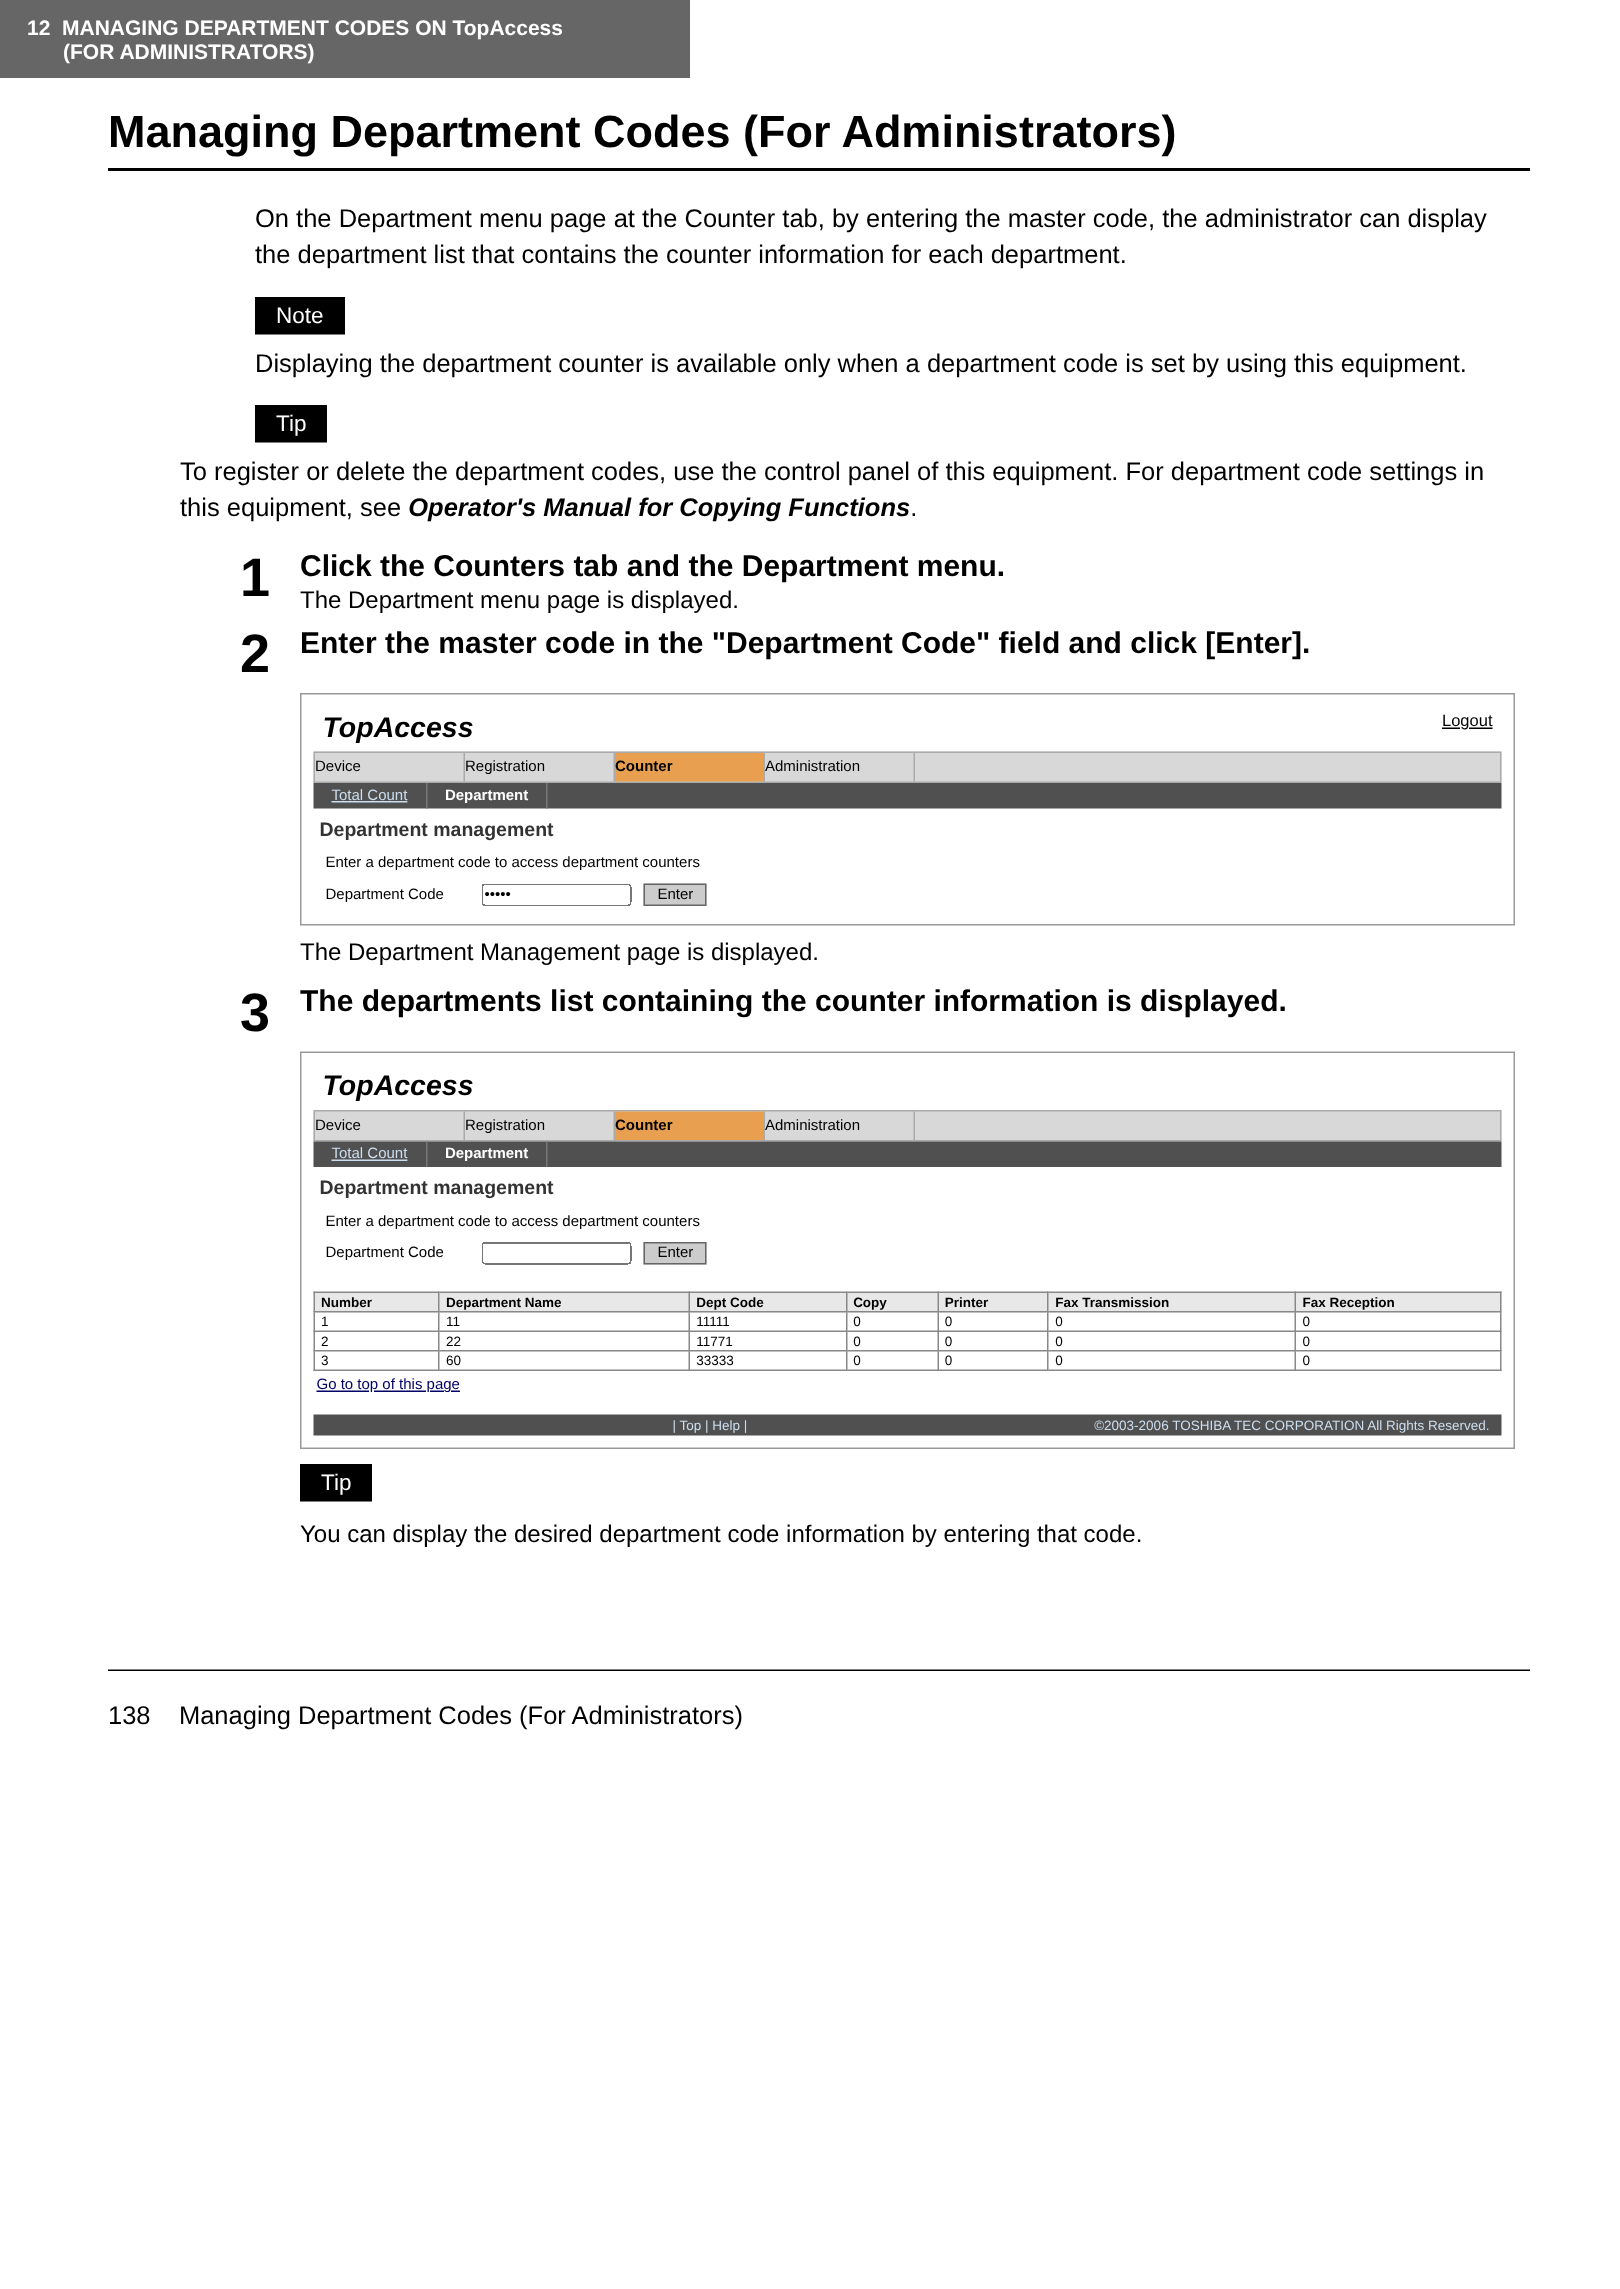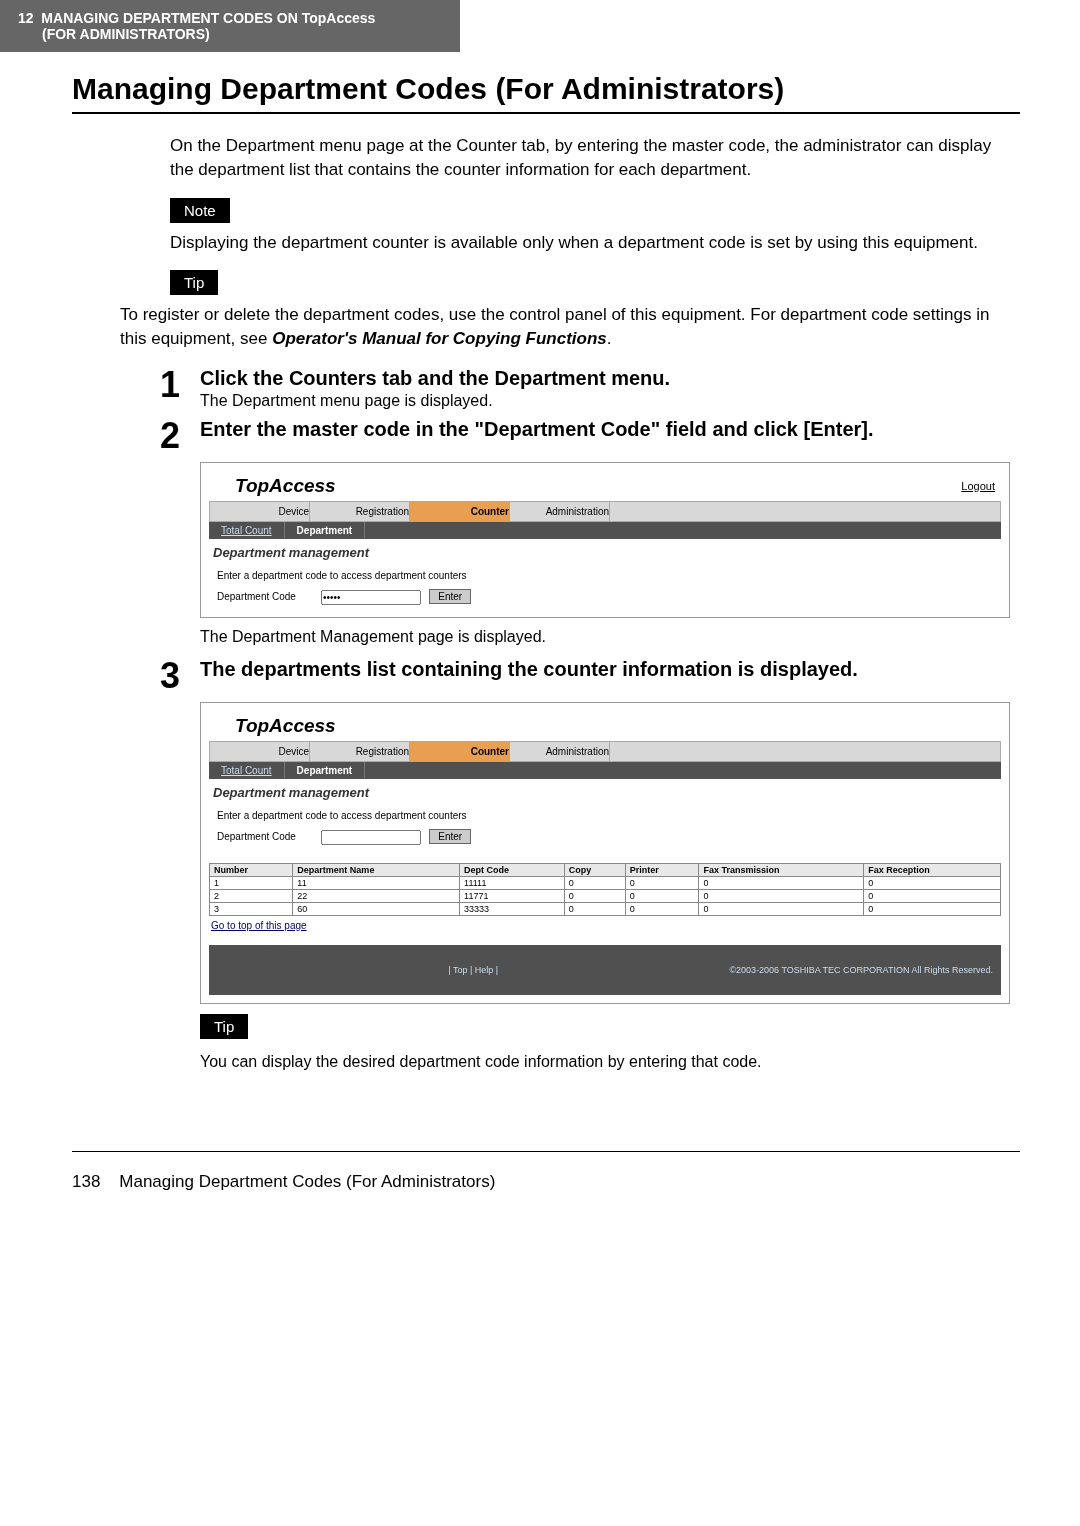--- a/index.html
+++ b/index.html
@@ -76,37 +76,35 @@
     padding: 8px;
     font-size: 11px;
   }
   .screenshot .brand {
     font-size: 19px;
     font-weight: bold;
     font-style: italic;
     padding: 4px 6px;
     display: flex;
     justify-content: space-between;
-    align-items: center;
-    margin-left: 20px;
   }
   .screenshot .logout {
     font-size: 11px;
     font-style: normal;
     font-weight: normal;
     text-decoration: underline;
   }
   .tab-row {
     display: flex;
     border: 1px solid #aaa;
     background: #d8d8d8;
   }
   .tab {
     padding: 4px 0;
-    text-align: right;
+    text-align: left;
     border-right: 1px solid #aaa;
     font-size: 10px;
     width: 100px;
   }
   .tab.active {
     background: #e8a050;
     font-weight: bold;
   }
   .subtab-row {
     display: flex;
@@ -118,21 +116,20 @@
     padding: 3px 12px;
     border-right: 1px solid #777;
   }
   .subtab.link { text-decoration: underline; color: #cde; }
   .subtab.active { font-weight: bold; }
   .panel-title {
     font-weight: bold;
     font-size: 13px;
     color: #333;
     padding: 6px 4px;
-    font-style: italic;
   }
   .form-row {
     font-size: 10px;
     padding: 4px 8px;
   }
   .form-row input.textfield {
     width: 100px;
     height: 15px;
     font-size: 10px;
     vertical-align: middle;
@@ -163,21 +160,21 @@
     color: #006;
     padding: 4px 2px;
     display: inline-block;
   }
   .footer-bar {
     background: #505050;
     color: #cde;
     font-size: 9px;
     display: flex;
     justify-content: space-between;
-    padding: 20px 8px;
+    padding: 2px 8px;
     margin-top: 10px;
   }
   .footer-bar .center { flex:1; text-align:center; }
   .after-shot {
     margin: 6px 70px 12px 200px;
     font-size: 16px;
   }
   .page-footer {
     border-top: 1px solid #000;
     margin: 80px 60px 0 72px;

